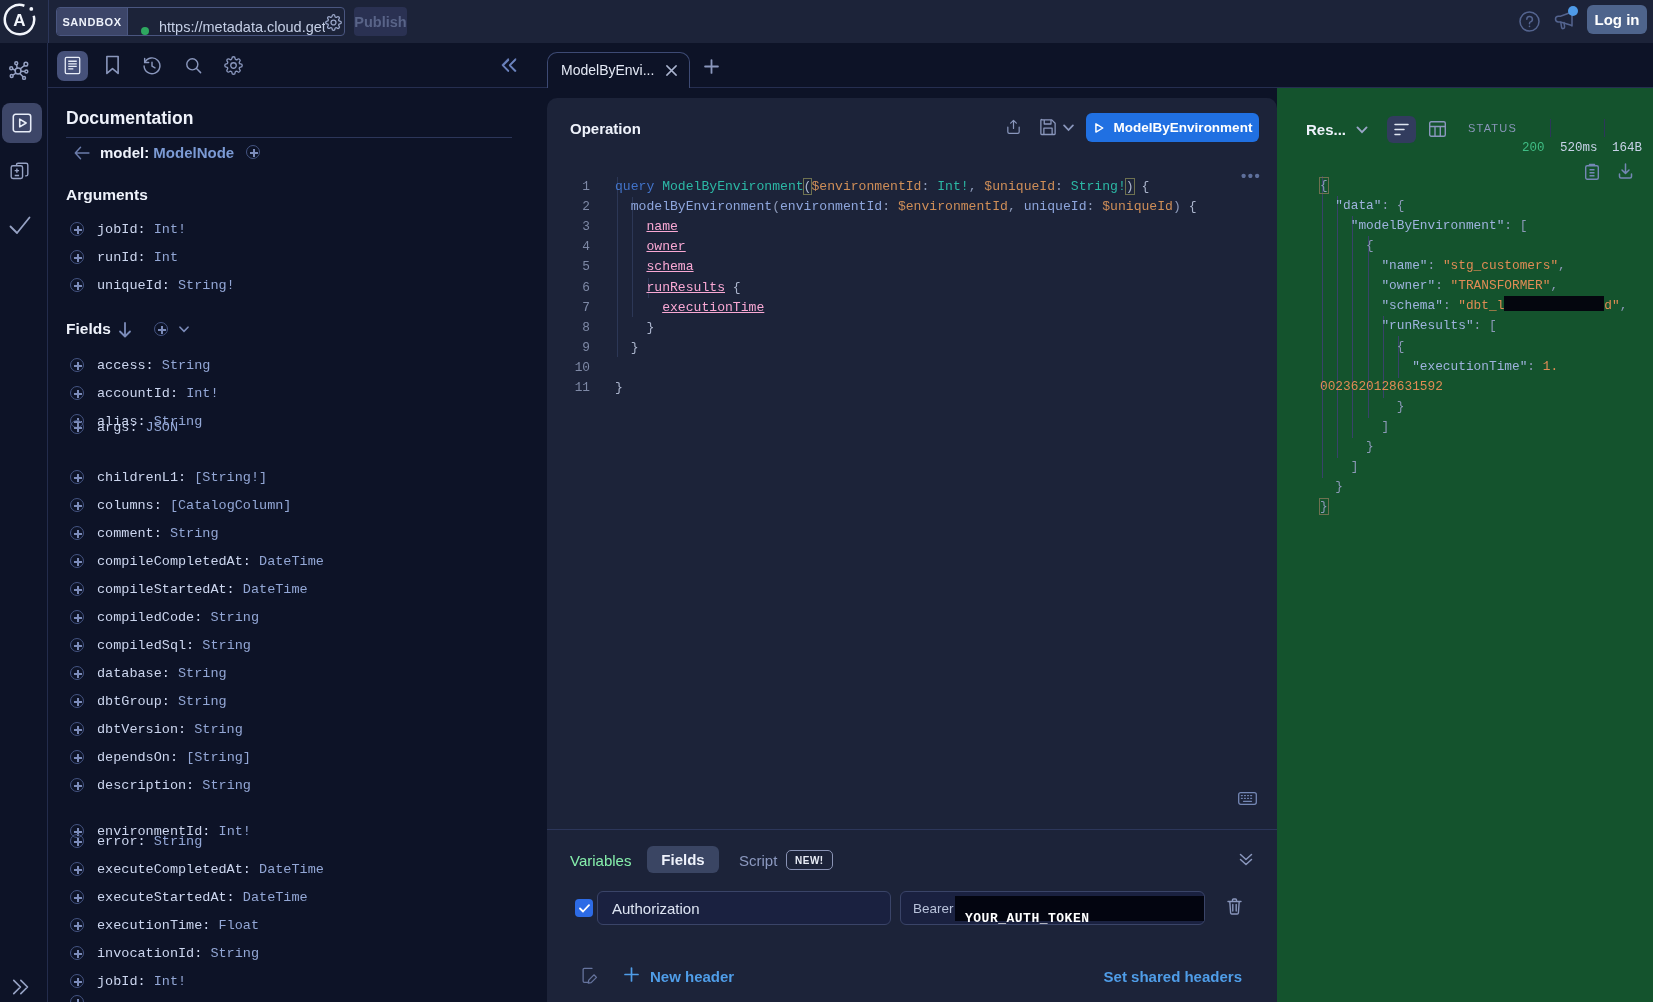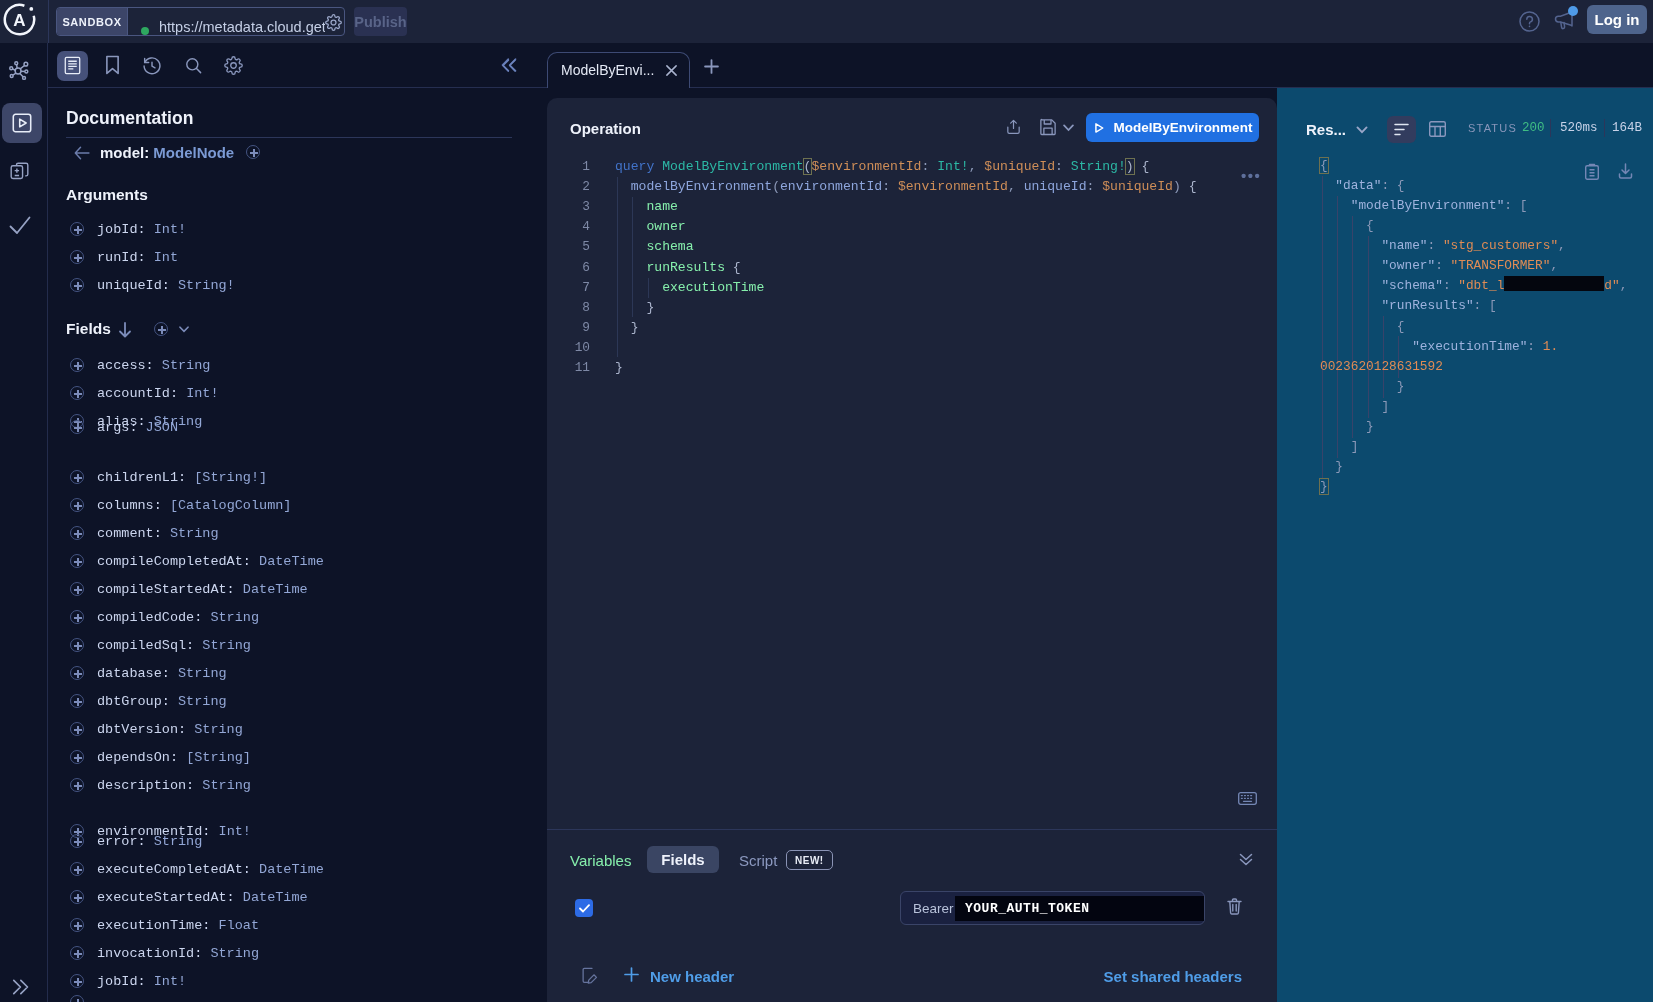--- a/index.html
+++ b/index.html
@@ -1,19 +1,19 @@
 <!DOCTYPE html>
 <html><head>
 <meta charset="utf-8">
 <style>
   * { margin:0; padding:0; box-sizing:border-box; }
   html,body { width:1653px; height:1002px; background:#0d1327; overflow:hidden; }
   body { font-family:"Liberation Sans", sans-serif; position:relative; }
   .abs { position:absolute; }
-  .mono { font-family:"Liberation Mono", monospace; }
+  .mono { font-family:"Liberation Mono", monospace;margin-top:20px; }
   svg { display:block; }
   
   #topbar { left:0; top:0; width:1653px; height:43px; background:#1c2339; }
   #topbar .vdiv { left:48px; top:0; width:1px; height:43px; background:#2c365a; }
   
   #sidebar { left:0; top:43px; width:48px; height:959px; background:#0d1327; border-right:1px solid #232c4c; }
   
   #docs { left:48px; top:43px; width:498px; height:959px; background:#0d1327; }
   #docstoolbar { left:0; top:0; width:498px; height:45px; border-bottom:1px solid #252e50; }
   .cp { display:inline-block; width:14px; height:14px; border:1px solid #445482; border-radius:50%; position:relative; vertical-align:middle; }
@@ -23,30 +23,30 @@
   .cp.abs { position:absolute; }
   .frow { position:absolute; left:22px; height:28px; display:flex; align-items:center; }
   .frow .cp { margin-right:13px; flex:none; }
   .fname { font-family:"Liberation Mono",monospace; font-size:13.5px; color:#ccd6ef; }
   .ftype { font-family:"Liberation Mono",monospace; font-size:13.5px; color:#93a7d6; }
   
   #tabline1 { left:48px; top:87px; width:499px; height:1px; background:#252e50; }
   #tabline2 { left:690px; top:87px; width:963px; height:1px; background:#252e50; }
   #tab { left:547px; top:52px; width:143px; height:36px; border:1px solid #3d4a74; border-bottom:none; border-radius:10px 10px 0 0; background:#0d1327; }
   #card { left:547px; top:98px; width:730px; height:904px; background:#1c2339; border-radius:10px 10px 0 0; }
-  #response { left:1277px; top:88px; width:376px; height:914px; background:#0c4a6e; }
+  #response { left:1277px; top:88px; width:376px; height:914px; background:#14532d; }
   .hl { outline:1px solid #6e7150; }
   .kw { color:#4273c9; }
   .op { color:#2cb8a5; }
   .ty { color:#2cb8a5; }
   .vr { color:#cf8e58; }
   .pu { color:#8c99b8; }
   .fd { color:#8ea6dd; }
   .an { color:#8ea6dd; }
-  .f2 { color:#86efac; }
+  .f2 { color:#f9a8d4;text-decoration:underline; }
   .k  { color:#9fb3de; }
   .s  { color:#e08c55; }
   .redact { display:inline-block; width:100px; height:15px; background:#04060e; vertical-align:-2px; }
 </style>
 </head>
 <body>
 
 <div class="abs" id="topbar">
   <div class="abs vdiv"></div>
 
@@ -360,20 +360,23 @@
   <div class="abs" style="left:239px;top:752px;height:20px;padding:0 8px;border:1px solid #8a93b5;border-radius:5px;display:flex;align-items:center">
     <span style="font-size:10px;font-weight:bold;color:#e8ecf5;letter-spacing:.5px">NEW!</span>
   </div>
   <svg class="abs" style="left:691px;top:753px" width="16" height="16" viewBox="0 0 16 16" fill="none" stroke="#8a97bd" stroke-width="1.5" stroke-linecap="round" stroke-linejoin="round">
     <path d="M2.5 3.5 8 8.5l5.5-5M2.5 8.5 8 13.5l5.5-5"></path>
   </svg>
   <div class="abs" style="left:28px;top:801px;width:18px;height:18px;background:#2d6be6;border-radius:4px;display:flex;align-items:center;justify-content:center">
     <svg width="11" height="9" viewBox="0 0 11 9" fill="none" stroke="#fff" stroke-width="1.8" stroke-linecap="round" stroke-linejoin="round">
         <path d="M1 4.5 4 7.5 10 1.2"></path>
       </svg>
+  </div>
+  <div class="abs" style="left:50px;top:793px;width:294px;height:34px;border:1px solid #3a4468;border-radius:6px;background:#1a2140;display:flex;align-items:center">
+    <span style="margin-left:14px;font-size:15px;color:#dde4f2">Authorization</span>
   </div>
   <div class="abs" style="left:353px;top:793px;width:305px;height:34px;border:1px solid #3a4468;border-radius:6px;background:#1a2140;display:flex;align-items:center">
     <span style="margin-left:12px;font-size:13.5px;color:#b8c2da">Bearer&nbsp;.</span>
     <div style="position:absolute;left:54px;top:4px;width:249px;height:25px;background:#030510;display:flex;align-items:center">
       <span class="mono" style="margin-left:10px;font-size:13px;font-weight:bold;color:#fff;letter-spacing:.5px">YOUR_AUTH_TOKEN</span>
     </div>
   </div>
   <svg class="abs" style="left:680px;top:800px" width="15" height="17" viewBox="0 0 15 17" fill="none" stroke="#8a97bd" stroke-width="1.4" stroke-linecap="round">
     <path d="M1 3.5h13M5.5 3.5V2a1 1 0 0 1 1-1h2a1 1 0 0 1 1 1v1.5M2.8 3.5 3.6 15a1.2 1.2 0 0 0 1.2 1h5.4a1.2 1.2 0 0 0 1.2-1l.8-11.5M5.8 6.5v6.5M9.2 6.5v6.5"></path>
   </svg>

